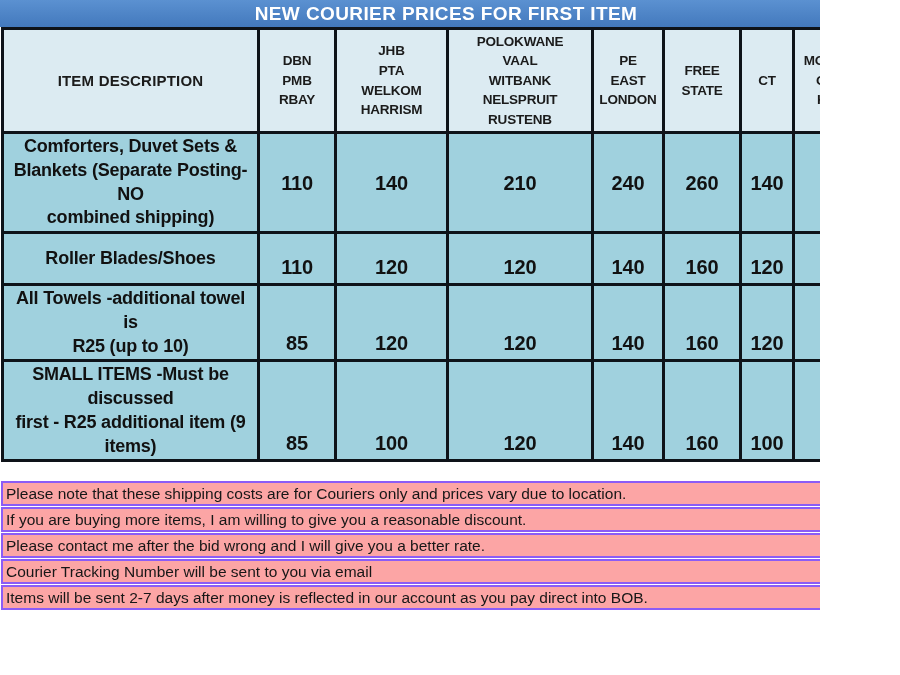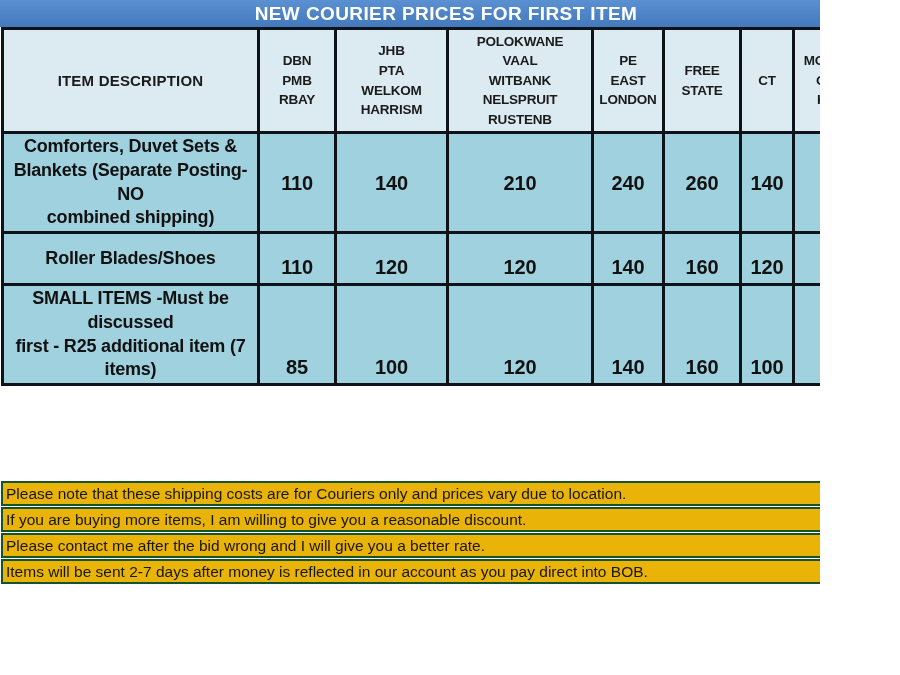--- a/index.html
+++ b/index.html
@@ -86,22 +86,22 @@
   
   .notes {
     position: absolute;
     left: 1px; top: 481px;
     width: 896px;
   }
   .note {
     box-sizing: border-box;
     width: 100%;
     height: 25px;
-    border: 2px solid #14532d;
-    background: #eab308;
+    border: 2px solid #8b5cf6;
+    background: #fca5a5;
     margin-bottom: 1px;
     font-size: 15.5px;
     line-height: 20px;
     padding: 1px 0 0 3px;
     white-space: nowrap;
     overflow: hidden;
     color: #171717;
   }
 </style>
 </head>
@@ -168,36 +168,48 @@
         <td class="desc">Roller Blades/Shoes</td>
         <td class="num">110</td>
         <td class="num">120</td>
         <td class="num">120</td>
         <td class="num">140</td>
         <td class="num">160</td>
         <td class="num">120</td>
         <td class="num">140</td>
       </tr>
 
+      <tr class="r4">
+        <td class="desc">All Towels -additional towel is
+R25 (up to 10)</td>
+        <td class="num">85</td>
+        <td class="num">120</td>
+        <td class="num">120</td>
+        <td class="num">140</td>
+        <td class="num">160</td>
+        <td class="num">120</td>
+        <td class="num">140</td>
+      </tr>
 
       <tr class="r5">
         <td class="desc">SMALL ITEMS -Must be discussed
-first - R25 additional item (7
+first - R25 additional item (9
 items)</td>
         <td class="num">85</td>
         <td class="num">100</td>
         <td class="num">120</td>
         <td class="num">140</td>
         <td class="num">160</td>
         <td class="num">100</td>
         <td class="num">140</td>
       </tr>
     </tbody>
   </table>
 
   <div class="notes">
     <div class="note">Please note that these shipping costs are for Couriers only and prices vary due to location.</div>
     <div class="note">If you are buying more items, I am willing to give you a reasonable discount.</div>
     <div class="note">Please contact me after the bid wrong and I will give you a better rate.</div>
+    <div class="note">Courier Tracking Number will be sent to you via email</div>
     <div class="note">Items will be sent 2-7 days after money is reflected in our account as you pay direct into BOB.</div>
   </div>
 
 </div>
 
 </body></html>

